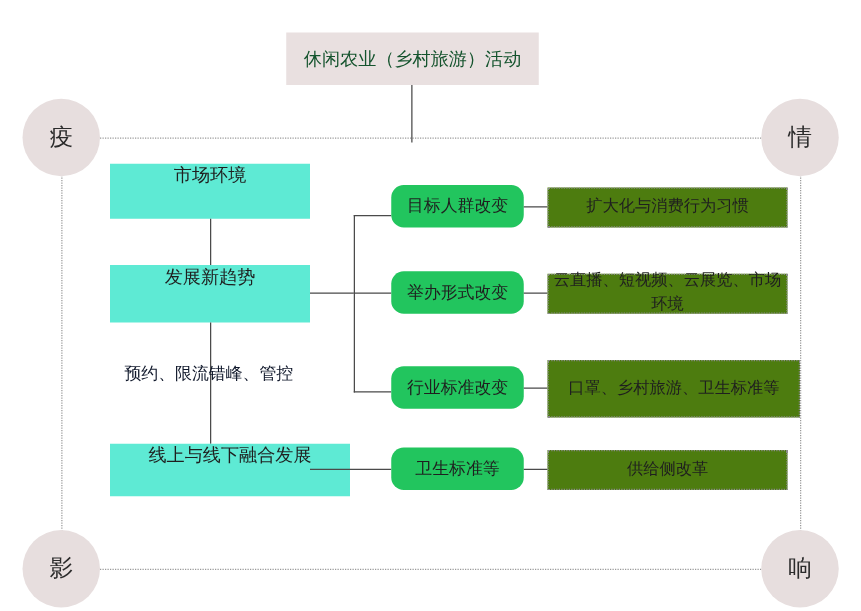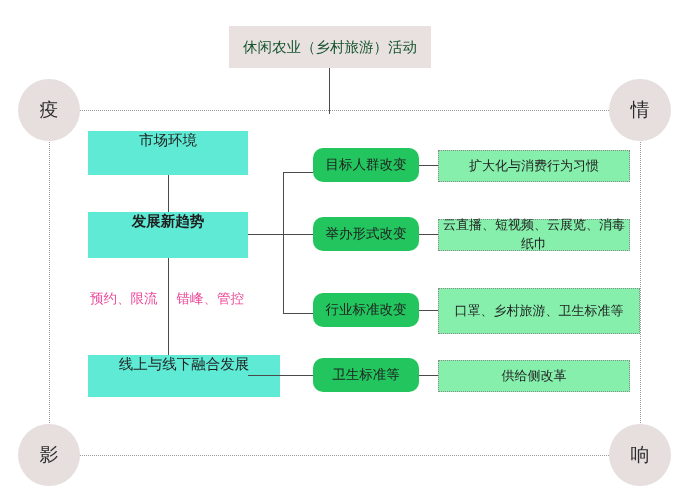--- a/index.html
+++ b/index.html
@@ -40,27 +40,27 @@
   }
   .root-stem{position:absolute;left:329px;top:68px;width:0;height:46px;border-left:1.2px solid #4a4a4a;}
 
   
   .lbox{
     position:absolute;background:#5eead4;
     display:flex;justify-content:center;
     font-size:14.5px;color:#1f1f1f;
   }
   .lb-market{left:88px;top:131px;width:160px;height:44px;}
-  .lb-trend{left:88px;top:212px;width:160px;height:46px;font-weight:bold;}
+  .lb-trend{left:88px;top:212px;width:160px;height:46px;}
   .lb-online{left:88px;top:355px;width:192px;height:42px;}
 
   .ltext{
     position:absolute;left:88px;top:286px;width:160px;height:26px;
-    display:flex;align-items:center;justify-content:space-between;
-    font-size:13.5px;color:#ec4899;
+    display:flex;align-items:center;justify-content:center;
+    font-size:13.5px;color:#0f172a;
   }
   .ltext span{display:block;}
   .ltext .lt-a{padding-left:2px;}
   .ltext .lt-b{padding-right:4px;}
 
   
   .l-spine-1{position:absolute;left:168px;top:175px;width:0;height:37px;border-left:1.2px solid #4a4a4a;}
   .l-spine-2{position:absolute;left:168px;top:258px;width:0;height:97px;border-left:1.2px solid #4a4a4a;}
 
   
@@ -88,21 +88,21 @@
   .rc-1{left:419px;top:165px;}
   .rc-2{left:419px;top:234px;}
   .rc-3{left:419px;top:310px;}
   .rc-4{left:419px;top:375px;}
 
   
   .rbox{
     position:absolute;border:1.4px dotted #8c8c8c;
     display:flex;align-items:center;justify-content:center;
     text-align:center;line-height:1.45;
-    font-size:13px;color:#1f1f1f;background:#86efac;
+    font-size:13px;color:#1f1f1f;background:#4d7c0f;
   }
   .rb-1{left:438px;top:150px;width:190px;height:30px;}
   .rb-2{left:438px;top:219px;width:190px;height:30px;}
   .rb-3{left:438px;top:288px;width:200px;height:44px;}
   .rb-4{left:438px;top:360px;width:190px;height:30px;}
 </style>
 </head>
 <body>
 
 <div id="stage">
@@ -170,21 +170,21 @@
 
   <div class="rconn rc-1"></div>
   <div class="rconn rc-2"></div>
   <div class="rconn rc-3"></div>
   <div class="rconn rc-4"></div>
 
   <div class="rbox rb-1">
       <span>扩大化与消费行为习惯</span>
     </div>
   <div class="rbox rb-2">
-      <span>云直播、短视频、云展览、消毒纸巾</span>
+      <span>云直播、短视频、云展览、市场环境</span>
     </div>
   <div class="rbox rb-3">
     <div>
       <div>口罩、乡村旅游、卫生标准等</div>
     </div>
   </div>
   <div class="rbox rb-4">
       <span>供给侧改革</span>
     </div>
 

